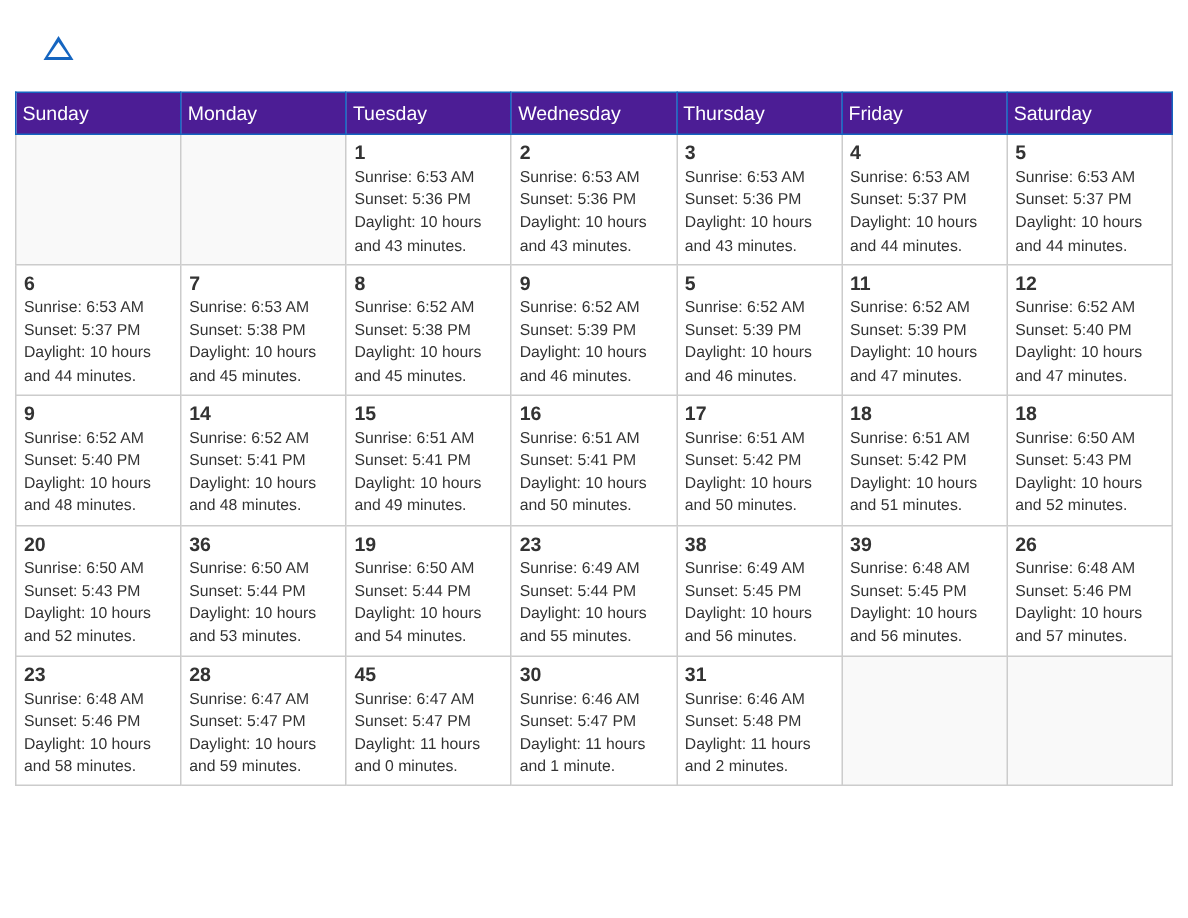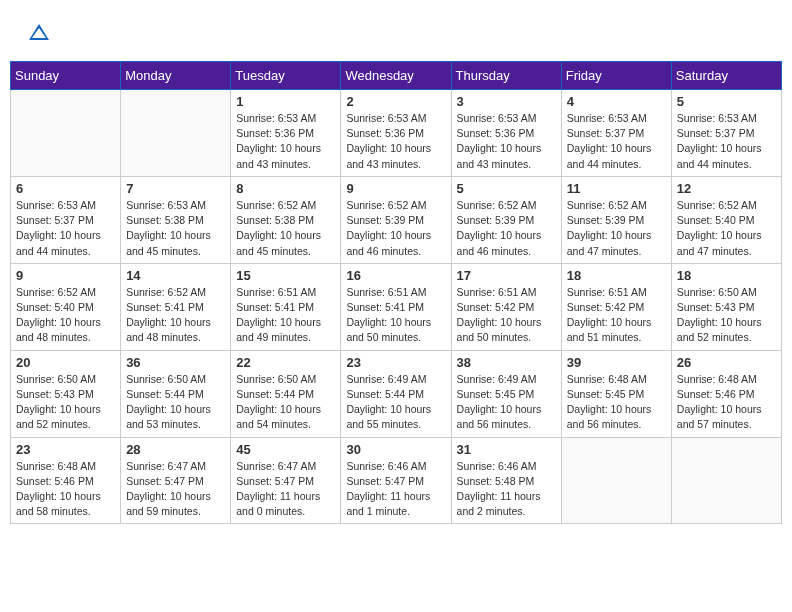--- a/index.html
+++ b/index.html
@@ -212,21 +212,21 @@
       <tr>
         <td>
           <span class="day-num">20</span>
           <div class="day-info">Sunrise: 6:50 AM<br>Sunset: 5:43 PM<br>Daylight: 10 hours and 52 minutes.</div>
         </td>
         <td>
           <span class="day-num">36</span>
           <div class="day-info">Sunrise: 6:50 AM<br>Sunset: 5:44 PM<br>Daylight: 10 hours and 53 minutes.</div>
         </td>
         <td>
-          <span class="day-num">22</span>
+          <span class="day-num">19</span>
           <div class="day-info">Sunrise: 6:50 AM<br>Sunset: 5:44 PM<br>Daylight: 10 hours and 54 minutes.</div>
         </td>
         <td>
           <span class="day-num">23</span>
           <div class="day-info">Sunrise: 6:49 AM<br>Sunset: 5:44 PM<br>Daylight: 10 hours and 55 minutes.</div>
         </td>
         <td>
           <span class="day-num">38</span>
           <div class="day-info">Sunrise: 6:49 AM<br>Sunset: 5:45 PM<br>Daylight: 10 hours and 56 minutes.</div>
         </td>

